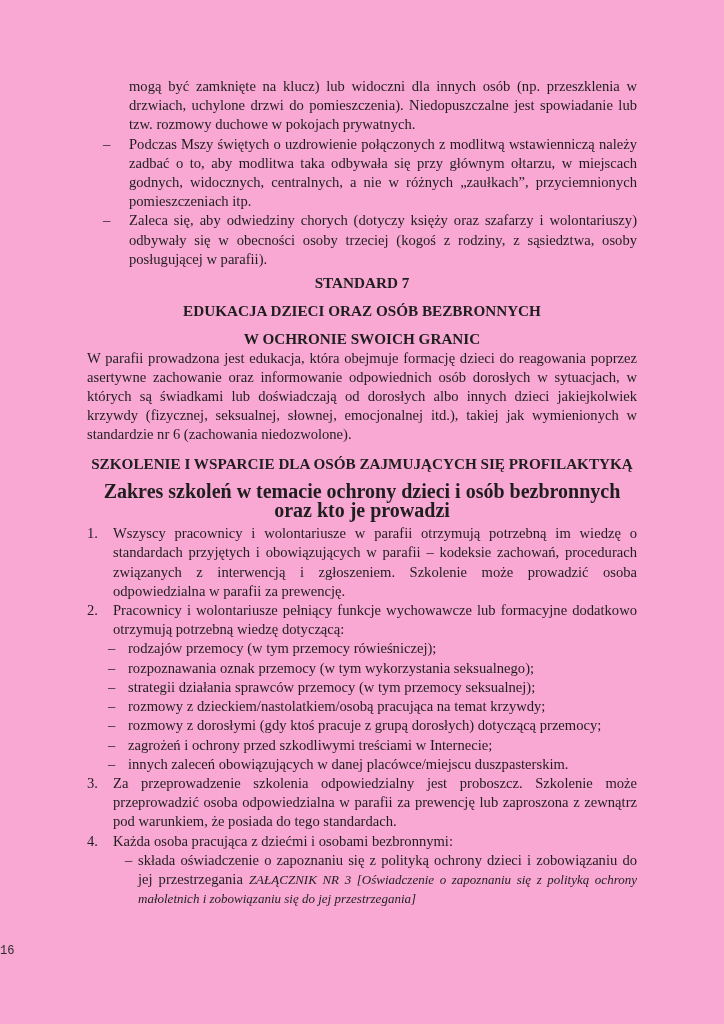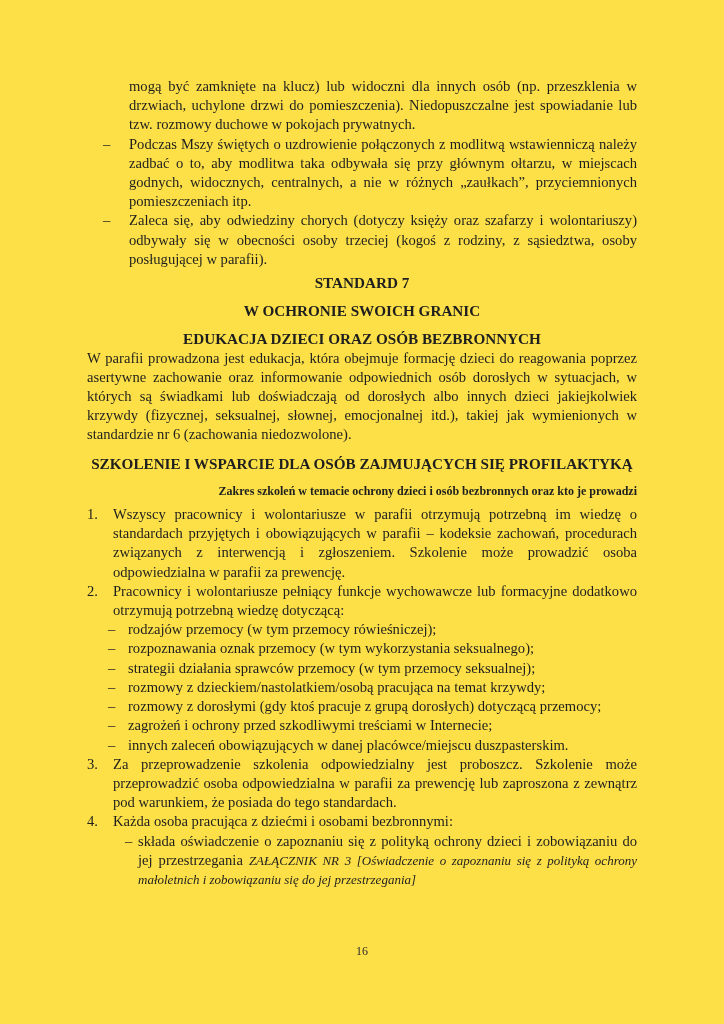--- a/index.html
+++ b/index.html
@@ -1,20 +1,20 @@
 <!DOCTYPE html>
 <html lang="pl"><head>
 <meta charset="utf-8">
 <style>
   html, body { margin:0; padding:0; background:#e9e9e9; }
   .page {
     position:relative;
     width:724px; height:1024px;
     margin:0 auto;
-    background:#fde047;
+    background:#f9a8d4;
     font-family:"Liberation Serif", serif;
     color:#1e1e1e;
     overflow:hidden;
   }
   .content {
     position:absolute;
     left:87px; top:77px; width:550px;
     font-size:14.6px;
     line-height:19.2px;
   }
@@ -26,30 +26,29 @@
   .li2 { display:flex; margin-left:21px; }
   .li2 > .mk { flex:0 0 20px; }
   .li3 { display:flex; margin-left:38px; }
   .li3 > .mk { flex:0 0 13px; }
   .num { display:flex; }
   .num > .nmk { flex:0 0 26px; }
   .txt { flex:1 1 auto; text-align:justify; }
 
   .hc { text-align:center; font-weight:bold; font-size:15.2px; margin:9px 0 0 0; line-height:19.2px; }
   .hc.std { margin-top:4px; }
-  .hsub { font-weight:bold; font-size:12px; margin:9px 0 0 0; text-align:right; line-height:19.2px; }
+  .hsub { font-weight:bold; font-size:20px; margin:9px 0 0 0; text-align:center; line-height:19.2px; }
   .p-body { }
   .list-start { margin-top:4px; }
 
   .att { font-style:italic; font-size:13px; }
 
   .footer {
     position:absolute; top:944px; left:0; width:100%;
-    text-align:center;
-    font-family:Liberation Serif, serif;
+    font-family:Liberation Mono, monospace;
     font-size:12px; color:#2b2b2b;
   }
 </style>
 </head>
 <body>
 
 <div class="page">
   <div class="content">
 
     <p class="cont">mogą być zamknięte na klucz) lub widoczni dla innych osób (np. przeszklenia w drzwiach, uchylone drzwi do pomieszczenia). Niedopuszczalne jest spowiadanie lub tzw. rozmowy duchowe w pokojach prywatnych.</p>
@@ -57,22 +56,22 @@
     <div class="li1">
       <span class="mk">–</span>
       <span class="txt">Podczas Mszy świętych o uzdrowienie połączonych z modlitwą wstawienniczą należy zadbać o to, aby modlitwa taka odbywała się przy głównym ołtarzu, w miejscach godnych, widocznych, centralnych, a nie w różnych „zaułkach”, przyciemnionych pomieszczeniach itp.</span>
     </div>
     <div class="li1">
       <span class="mk">–</span>
       <span class="txt">Zaleca się, aby odwiedziny chorych (dotyczy księży oraz szafarzy i wolontariuszy) odbywały się w obecności osoby trzeciej (kogoś z rodziny, z sąsiedztwa, osoby posługującej w parafii).</span>
     </div>
 
     <h2 class="hc std">STANDARD 7</h2>
+    <h2 class="hc">EDUKACJA DZIECI ORAZ OSÓB BEZBRONNYCH</h2>
     <h2 class="hc">W OCHRONIE SWOICH GRANIC</h2>
-    <h2 class="hc">EDUKACJA DZIECI ORAZ OSÓB BEZBRONNYCH</h2>
 
     <p class="p-body">W parafii prowadzona jest edukacja, która obejmuje formację dzieci do reagowania poprzez asertywne zachowanie oraz informowanie odpowiednich osób dorosłych w sytuacjach, w których są świadkami lub doświadczają od dorosłych albo innych dzieci jakiejkolwiek krzywdy (fizycznej, seksualnej, słownej, emocjonalnej itd.), takiej jak wymienionych w standardzie nr 6 (zachowania niedozwolone).</p>
 
     <h2 class="hc">SZKOLENIE I WSPARCIE DLA OSÓB ZAJMUJĄCYCH SIĘ PROFILAKTYKĄ</h2>
     <h3 class="hsub">Zakres szkoleń w temacie ochrony dzieci i osób bezbronnych oraz kto je prowadzi</h3>
 
     <div class="num list-start">
       <span class="nmk">1.</span>
       <span class="txt">Wszyscy pracownicy i wolontariusze w parafii otrzymują potrzebną im wiedzę o standardach przyjętych i obowiązujących w parafii – kodeksie zachowań, procedurach związanych z interwencją i zgłoszeniem. Szkolenie może prowadzić osoba odpowiedzialna w parafii za prewencję.</span>
     </div>

